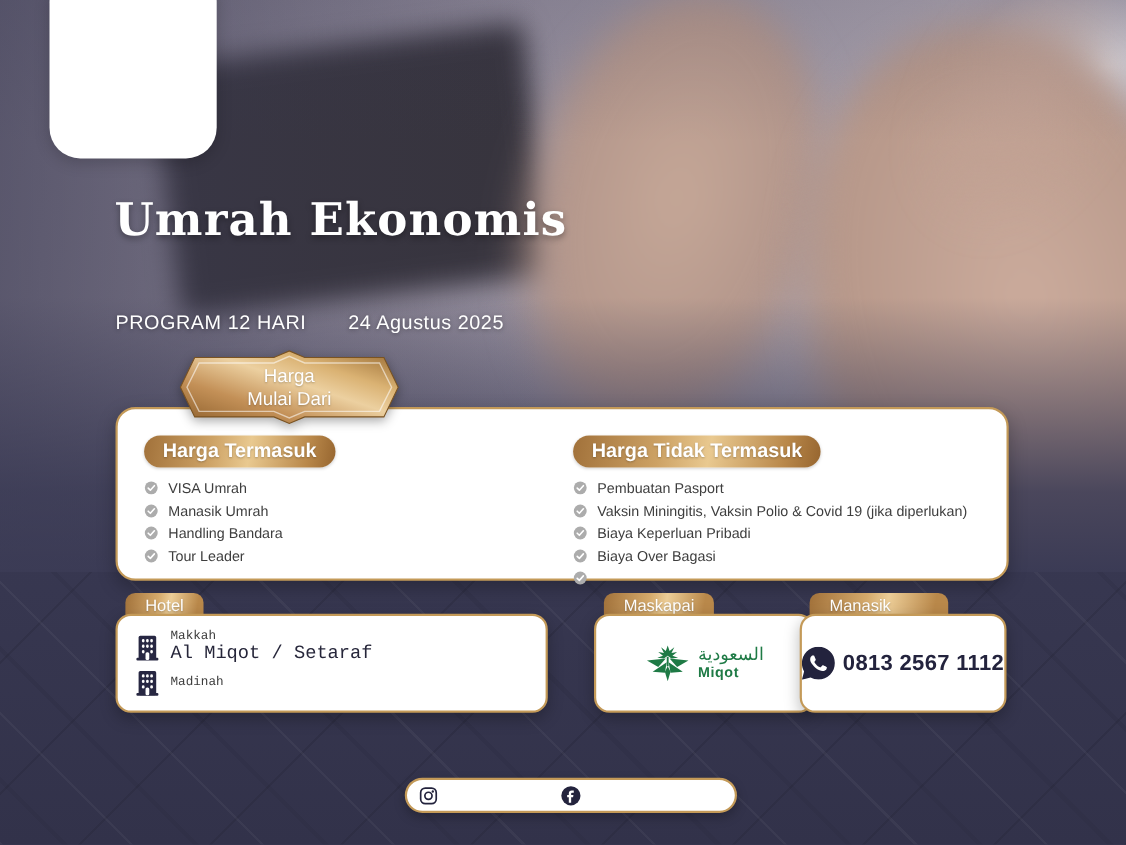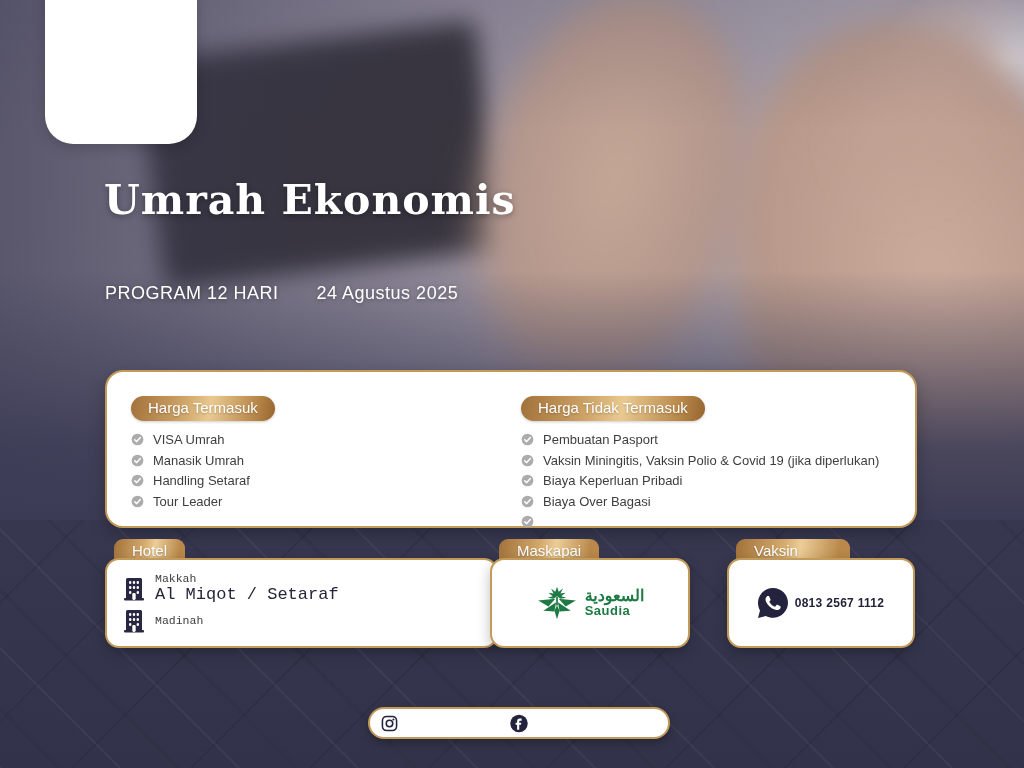--- a/index.html
+++ b/index.html
@@ -61,50 +61,50 @@
   .badge svg{position:absolute;inset:0;filter:drop-shadow(0 3px 5px rgba(0,0,0,.35));}
   .badge .label{position:absolute;inset:0;display:flex;flex-direction:column;justify-content:center;
     align-items:center;color:#fff;font-size:17px;line-height:21px;text-shadow:0 1px 2px rgba(0,0,0,.25);}
 
   
   .panel{position:absolute;left:105px;top:370px;width:812px;height:158px;z-index:2;background:#fff;
     border:2px solid var(--gold-border);border-radius:18px;box-shadow:0 6px 16px rgba(0,0,0,.25);}
   .col{position:absolute;top:24px;}
   .col.left{left:24px;width:370px;}
   .col.right{left:414px;width:380px;}
-  .pill{display:inline-block;padding:3px 17px 5px;border-radius:15px;color:#fff;font-size:15px;
+  .pill{display:inline-block;padding:3px 17px 5px;border-radius:15px;color:#fff;font-size:18px;
     background:linear-gradient(100deg,#a1713a 0%,#cda265 35%,#e9c econ 0,#e9c990 55%,#b9884a 85%,#96652f 100%);
     background:linear-gradient(100deg,#a1713a 0%,#cda265 35%,#e9c990 55%,#b9884a 85%,#96652f 100%);
-    text-shadow:0 1px 2px rgba(0,0,0,.25);box-shadow:0 1px 3px rgba(0,0,0,.2);}
+    text-shadow:0 1px 2px rgba(0,0,0,.25);box-shadow:0 1px 3px rgba(0,0,0,.2);font-weight:bold;}
   ul.checks{list-style:none;margin-top:11px;}
   ul.checks li{display:flex;align-items:flex-start;gap:9px;margin-bottom:5.5px;
     font-size:13px;color:var(--text-dark);line-height:15px;}
   ul.checks svg{flex:0 0 auto;margin-top:1px;}
 
   
   .cardwrap{position:absolute;top:558px;z-index:2;}
   .cardwrap .tab{position:absolute;top:-19px;left:9px;height:34px;padding:3px 18px 0;border-radius:9px;
     color:#fff;font-size:15px;background:linear-gradient(100deg,#a1713a,#d4a96b 40%,#eccd97 55%,#b9884a 88%);
     text-shadow:0 1px 2px rgba(0,0,0,.25);}
   .cardwrap .tab.wide{padding-right:52px;}
   .cardwrap .card{position:relative;background:#fff;border:2px solid var(--gold-border);
     border-radius:14px;height:90px;box-shadow:0 5px 14px rgba(0,0,0,.25);}
   .hotelwrap{left:105px;} .hotelwrap .card{width:393px;padding:11px 16px;display:flex;
     flex-direction:column;justify-content:center;gap:5px;font-family:Liberation Mono, monospace;}
   .hotel-row{display:flex;align-items:center;gap:10px;}
   .hotel-row .txt .city{font-size:11.5px;color:#3c3c3c;line-height:12px;}
   .hotel-row .txt .name{font-size:17px;color:#26263a;line-height:19px;}
-  .airwrap{left:490px;} .airwrap .card{width:200px;display:flex;align-items:center;justify-content:center;}
+  .airwrap{left:540px;} .airwrap .card{width:200px;display:flex;align-items:center;justify-content:center;}
   .airline{display:flex;align-items:center;gap:7px;}
   .airline .names{display:flex;flex-direction:column;line-height:15px;}
-  .airline .arabic{font-size:16px;font-weight:700;color:var(--green);}
+  .airline .arabic{font-size:16px;font-weight:400;color:var(--green);}
   .airline .latin{font-size:13px;font-weight:700;color:var(--green);letter-spacing:.5px;}
   .contactwrap{left:727px;} .contactwrap .card{width:188px;display:flex;align-items:center;
     justify-content:center;gap:7px;}
-  .phone{font-size:12px;font-weight:600;color:#23233d;letter-spacing:.3px;white-space:nowrap;}
+  .phone{font-size:20px;font-weight:600;color:#23233d;letter-spacing:.3px;white-space:nowrap;}
 
   
   .social{position:absolute;left:368px;top:707px;width:302px;height:32px;z-index:2;background:#fff;
     border:2px solid var(--gold-border);border-radius:17px;display:flex;align-items:center;
     padding:0 11px;box-shadow:0 4px 10px rgba(0,0,0,.25);}
   .social .fb{position:absolute;left:50%;transform:translateX(-50%);display:flex;}
 </style>
 </head>
 <body>
 
@@ -122,20 +122,39 @@
 
   <div class="logo-box"></div>
 
   <div class="title">Umrah Ekonomis</div>
   <div class="meta">
     <span>PROGRAM 12 HARI</span>
     <span>24 Agustus 2025</span>
   </div>
 
 
+  <div class="badge">
+    <svg viewBox="0 0 202 70">
+      <defs>
+        <linearGradient id="goldg" x1="0" y1="1" x2="1" y2="0">
+          <stop offset="0" stop-color="#8c5e2a"></stop>
+            <stop offset=".3" stop-color="#c39057"></stop>
+          <stop offset=".55" stop-color="#ecd0a0"></stop>
+            <stop offset=".72" stop-color="#dab273"></stop>
+          <stop offset="1" stop-color="#96682f"></stop>
+        </linearGradient>
+      </defs>
+      <polygon points="15,8 87,8 101,2 115,8 187,8 200,35 187,62 115,62 101,68 87,62 15,62 2,35" fill="url(#goldg)" stroke="#7a5322" stroke-width="1"></polygon>
+      <polygon points="19,13 87,13 101,7 115,13 183,13 194,35 183,57 115,57 101,63 87,57 19,57 8,35" fill="none" stroke="rgba(255,255,255,.55)" stroke-width="1.3"></polygon>
+    </svg>
+    <div class="label">
+      <span>Harga</span>
+      <span>Mulai Dari</span>
+    </div>
+  </div>
 
   <div class="panel">
     <div class="col left">
       <span class="pill">Harga Termasuk</span>
       <ul class="checks">
         <li>
             <svg width="13" height="13" viewBox="0 0 16 16">
               <circle cx="8" cy="8" r="7.2" fill="#acacac"></circle>
               <path d="M4.6 8.3 7 10.6 11.5 5.6" stroke="#fff" stroke-width="1.8" fill="none" stroke-linecap="round" stroke-linejoin="round"></path>
             </svg>
@@ -146,21 +165,21 @@
               <circle cx="8" cy="8" r="7.2" fill="#acacac"></circle>
               <path d="M4.6 8.3 7 10.6 11.5 5.6" stroke="#fff" stroke-width="1.8" fill="none" stroke-linecap="round" stroke-linejoin="round"></path>
             </svg>
             <span>Manasik Umrah</span>
           </li>
         <li>
             <svg width="13" height="13" viewBox="0 0 16 16">
               <circle cx="8" cy="8" r="7.2" fill="#acacac"></circle>
               <path d="M4.6 8.3 7 10.6 11.5 5.6" stroke="#fff" stroke-width="1.8" fill="none" stroke-linecap="round" stroke-linejoin="round"></path>
             </svg>
-            <span>Handling Setaraf</span>
+            <span>Handling Bandara</span>
           </li>
         <li>
             <svg width="13" height="13" viewBox="0 0 16 16">
               <circle cx="8" cy="8" r="7.2" fill="#acacac"></circle>
               <path d="M4.6 8.3 7 10.6 11.5 5.6" stroke="#fff" stroke-width="1.8" fill="none" stroke-linecap="round" stroke-linejoin="round"></path>
             </svg>
             <span>Tour Leader</span>
           </li>
       </ul>
     </div>
@@ -263,28 +282,28 @@
             <path d="M23 14 h2 v10 h-2 z"></path>
             <path d="M2 18 L22 16 L14 25 Z"></path>
             <path d="M46 18 L26 16 L34 25 Z"></path>
             <path d="M8 30 L23 20 L21 31 Z"></path>
             <path d="M40 30 L25 20 L27 31 Z"></path>
             <path d="M24 24 l3 6 -3 10 -3-10 z"></path>
           </g>
         </svg>
         <div class="names">
           <span class="arabic">السعودية</span>
-          <span class="latin">Saudia</span>
+          <span class="latin">Miqot</span>
         </div>
       </div>
     </div>
   </div>
 
   <div class="cardwrap contactwrap">
-    <div class="tab wide">Vaksin</div>
+    <div class="tab wide">Manasik</div>
     <div class="card">
       <svg width="30" height="30" viewBox="0 0 24 24">
         <path fill="#23233d" d="M12 0C5.4 0 0 5.4 0 12c0 2.1.6 4.1 1.6 5.9L0 24l6.3-1.6c1.7.9 3.6 1.4 5.7 1.4 6.6 0 12-5.4 12-12S18.6 0 12 0z"></path>
         <path fill="#fff" d="M17.5 14.4c-.3-.15-1.76-.87-2.03-.97-.27-.1-.47-.15-.67.15-.2.3-.77.96-.94 1.16-.17.2-.35.22-.65.08-.3-.15-1.26-.46-2.4-1.48-.89-.79-1.49-1.77-1.66-2.07-.17-.3-.02-.46.13-.61.13-.13.3-.35.45-.52.15-.17.2-.3.3-.5.1-.2.05-.37-.02-.52-.08-.15-.67-1.62-.92-2.22-.24-.58-.49-.5-.67-.51h-.57c-.2 0-.52.07-.8.37-.27.3-1.04 1.02-1.04 2.5 0 1.47 1.07 2.9 1.22 3.1.15.2 2.1 3.2 5.1 4.49.71.3 1.27.49 1.7.63.72.23 1.37.2 1.88.12.57-.09 1.76-.72 2-1.41.25-.7.25-1.29.17-1.41-.07-.13-.27-.2-.57-.35z"></path>
       </svg>
       <span class="phone">0813 2567 1112</span>
     </div>
   </div>
 
   <div class="social">

